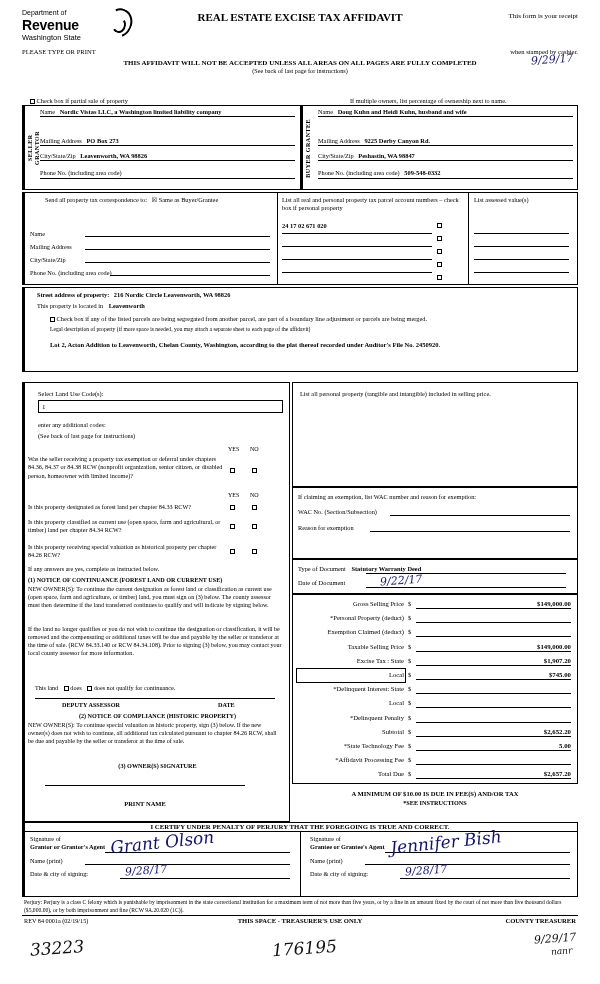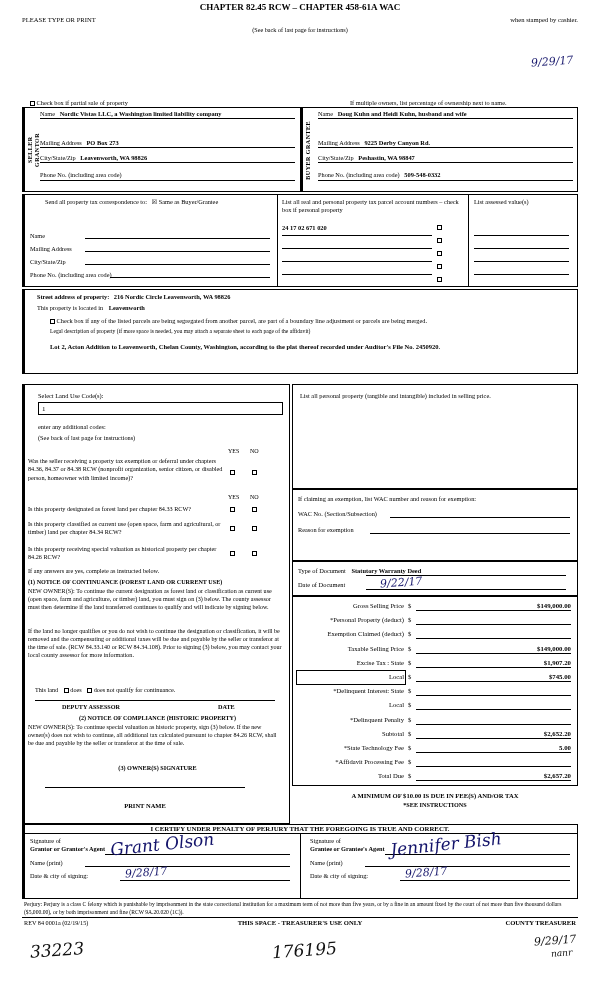--- a/index.html
+++ b/index.html
@@ -175,28 +175,39 @@
     transform: rotate(-6deg);
     white-space: nowrap;
   }
   .bold { font-weight: bold; }
 </style>
 </head>
 <body>
 
 <div class="page">
 
-
-  <div class="line-chapter">CHAPTER 82.45 RCW – CHAPTER 458-61A WAC</div>
+  <div class="hdr">
+    <div class="dept-logo">
+      <div class="dept-name">Department of</div>
+      <div class="dept-rev">Revenue</div>
+      <div class="dept-state">Washington State</div>
+      <div class="swirl"></div>
+      <div class="swirl2"></div>
+    </div>
+    <div class="main-title">REAL ESTATE EXCISE TAX AFFIDAVIT</div>
+    <div class="receipt-note">This form is your receipt</div>
+  </div>
+
 
   <div class="row-pleasetype">
     <div class="pleasetype">PLEASE TYPE OR PRINT</div>
     <div class="stamped">when stamped by cashier.</div>
   </div>
 
+  <div class="allareas">THIS AFFIDAVIT WILL NOT BE ACCEPTED UNLESS ALL AREAS ON ALL PAGES ARE FULLY COMPLETED</div>
   <div class="seeback">(See back of last page for instructions)</div>
 
   <div class="handwrite" style="position:absolute; right:27px; top:53px;">9/29/17</div>
 
   <div style="position:absolute; left:30px; top:97px; font-size:6.3px;">
     <span class="chk"></span>
     <span>Check box if partial sale of property</span>
   </div>
   <div style="position:absolute; left:350px; top:97px; font-size:6.3px;">If multiple owners, list percentage of ownership next to name.</div>
 

